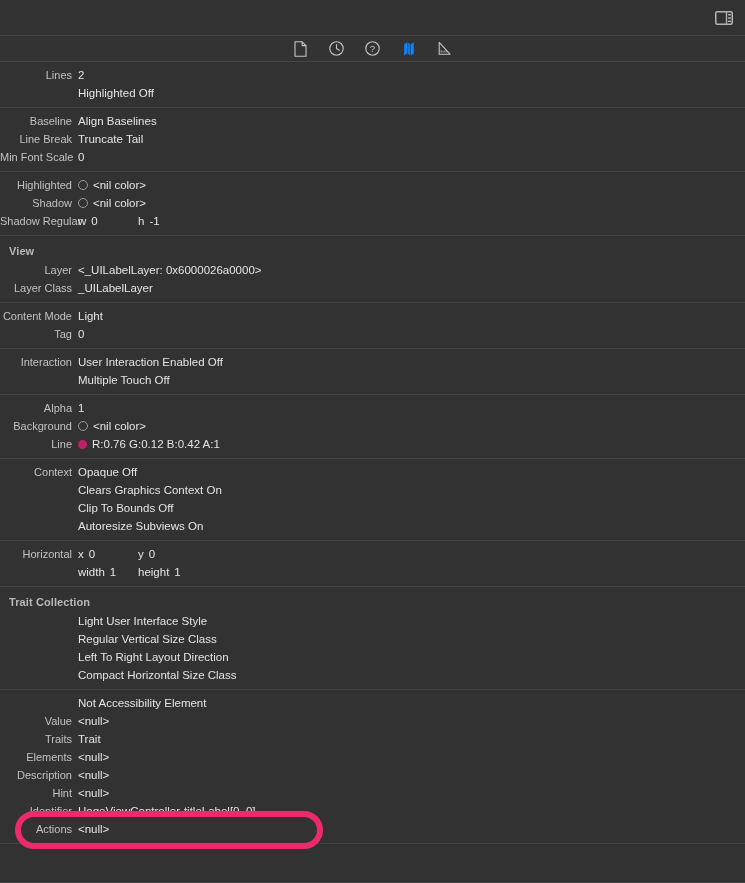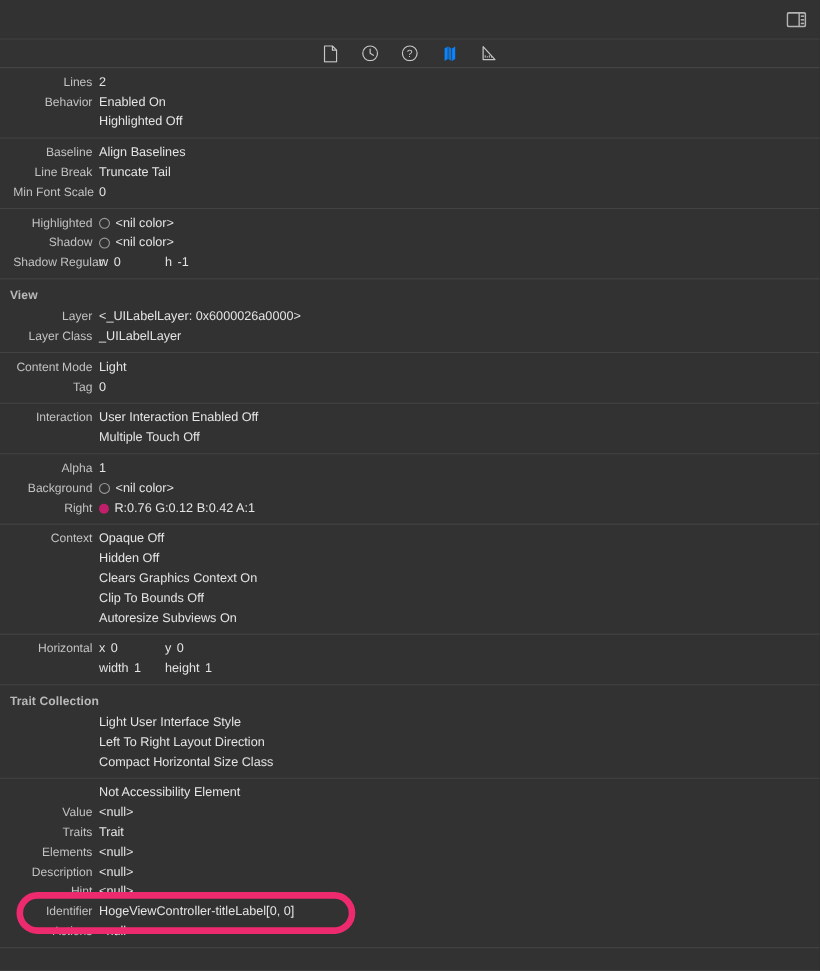--- a/index.html
+++ b/index.html
@@ -81,21 +81,20 @@
     padding: 5px 0 4px 9px;
     letter-spacing: 0.1px;
   }
 
   .row {
     display: flex;
     align-items: center;
     line-height: 18px;
     min-height: 18px;
     font-size: 11.5px;
-    padding-left: 12px;
   }
   .row .label {
     width: 78px;
     min-width: 78px;
     text-align: right;
     color: #c2c2c2;
     font-size: 11px;
     padding-right: 6px;
     box-sizing: border-box;
     white-space: nowrap;
@@ -234,26 +233,20 @@
 
   <div class="content" id="content">
       <div class="group">
         <div class="row">
           <div class="label">Lines</div>
           <div class="value">
             <span>2</span>
           </div>
         </div>
         <div class="row">
-          <div class="label">Behavior</div>
-          <div class="value">
-            <span>Enabled On</span>
-          </div>
-        </div>
-        <div class="row">
           <div class="label"></div>
           <div class="value">
             <span>Highlighted Off</span>
           </div>
         </div>
       </div>
       <div class="group">
         <div class="row">
           <div class="label">Baseline</div>
           <div class="value">
@@ -353,38 +346,32 @@
           </div>
         </div>
         <div class="row">
           <div class="label">Background</div>
           <div class="value">
             <span class="swatch nil"></span>
             <span>&lt;nil color&gt;</span>
           </div>
         </div>
         <div class="row">
-          <div class="label">Right</div>
+          <div class="label">Line</div>
           <div class="value">
             <span class="swatch filled" style="background: rgb(194, 31, 107);"></span>
             <span>R:0.76 G:0.12 B:0.42 A:1</span>
           </div>
         </div>
       </div>
       <div class="group">
         <div class="row">
           <div class="label">Context</div>
           <div class="value">
             <span>Opaque Off</span>
-          </div>
-        </div>
-        <div class="row">
-          <div class="label"></div>
-          <div class="value">
-            <span>Hidden Off</span>
           </div>
         </div>
         <div class="row">
           <div class="label"></div>
           <div class="value">
             <span>Clears Graphics Context On</span>
           </div>
         </div>
         <div class="row">
           <div class="label"></div>
@@ -431,20 +418,26 @@
         <div class="section-head">Trait Collection</div>
         <div class="row">
           <div class="label"></div>
           <div class="value">
             <span>Light User Interface Style</span>
           </div>
         </div>
         <div class="row">
           <div class="label"></div>
           <div class="value">
+            <span>Regular Vertical Size Class</span>
+          </div>
+        </div>
+        <div class="row">
+          <div class="label"></div>
+          <div class="value">
             <span>Left To Right Layout Direction</span>
           </div>
         </div>
         <div class="row">
           <div class="label"></div>
           <div class="value">
             <span>Compact Horizontal Size Class</span>
           </div>
         </div>
       </div>

